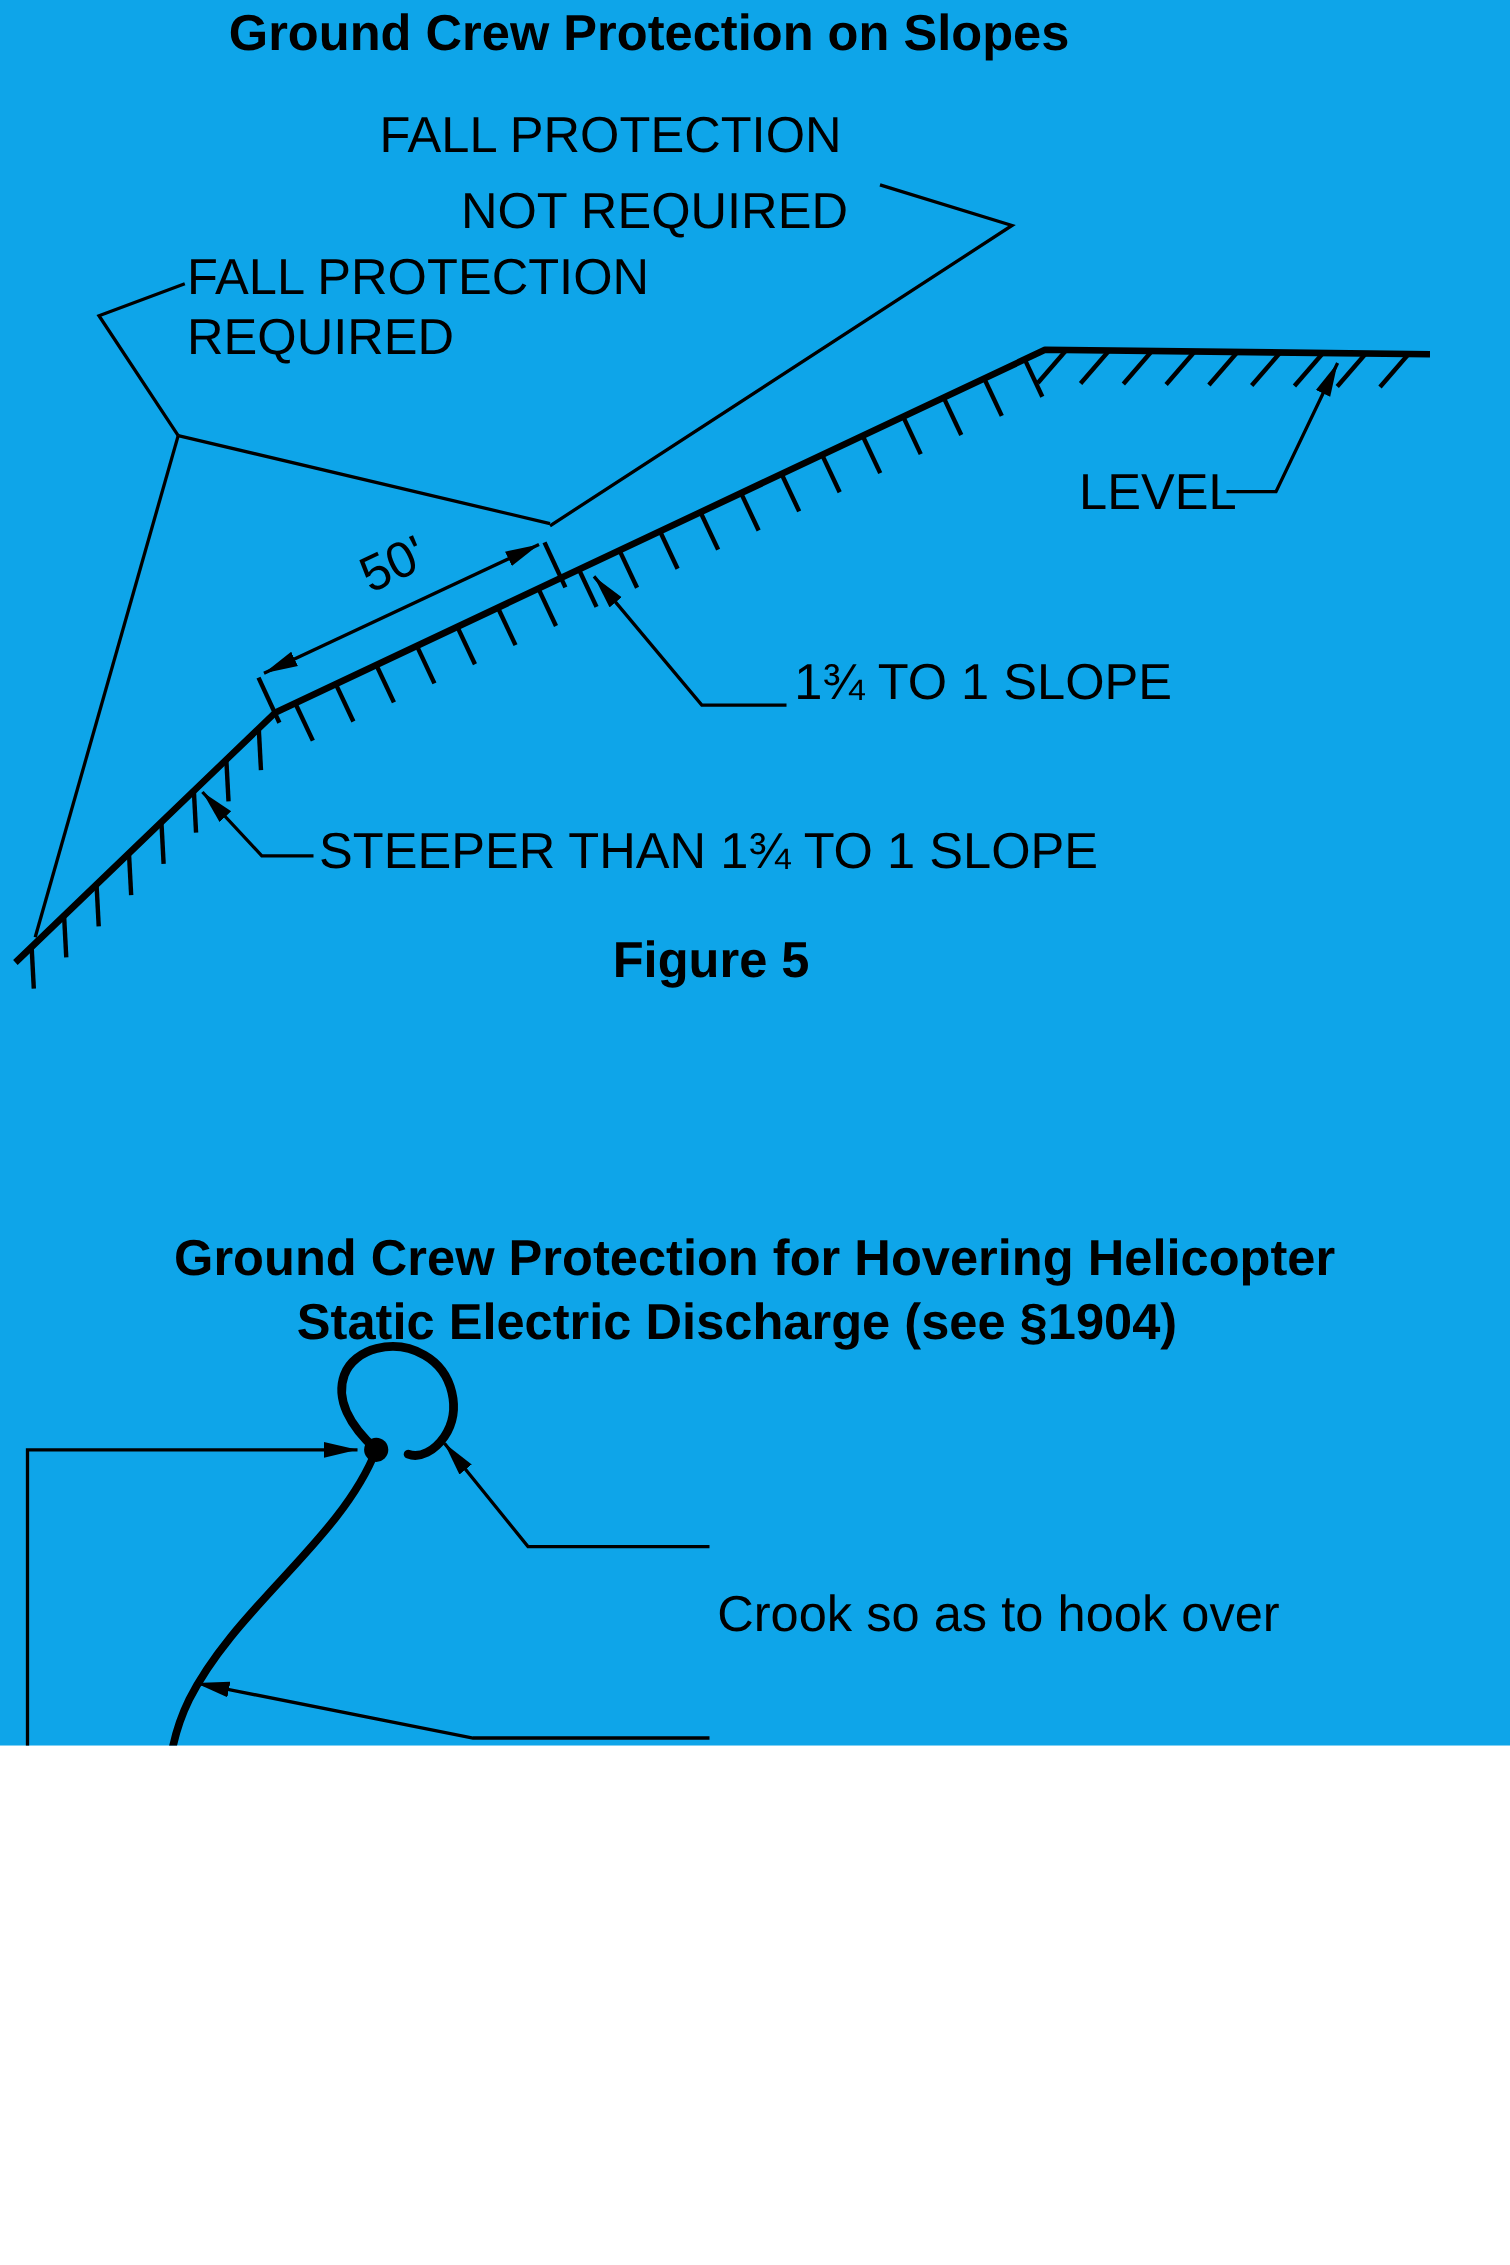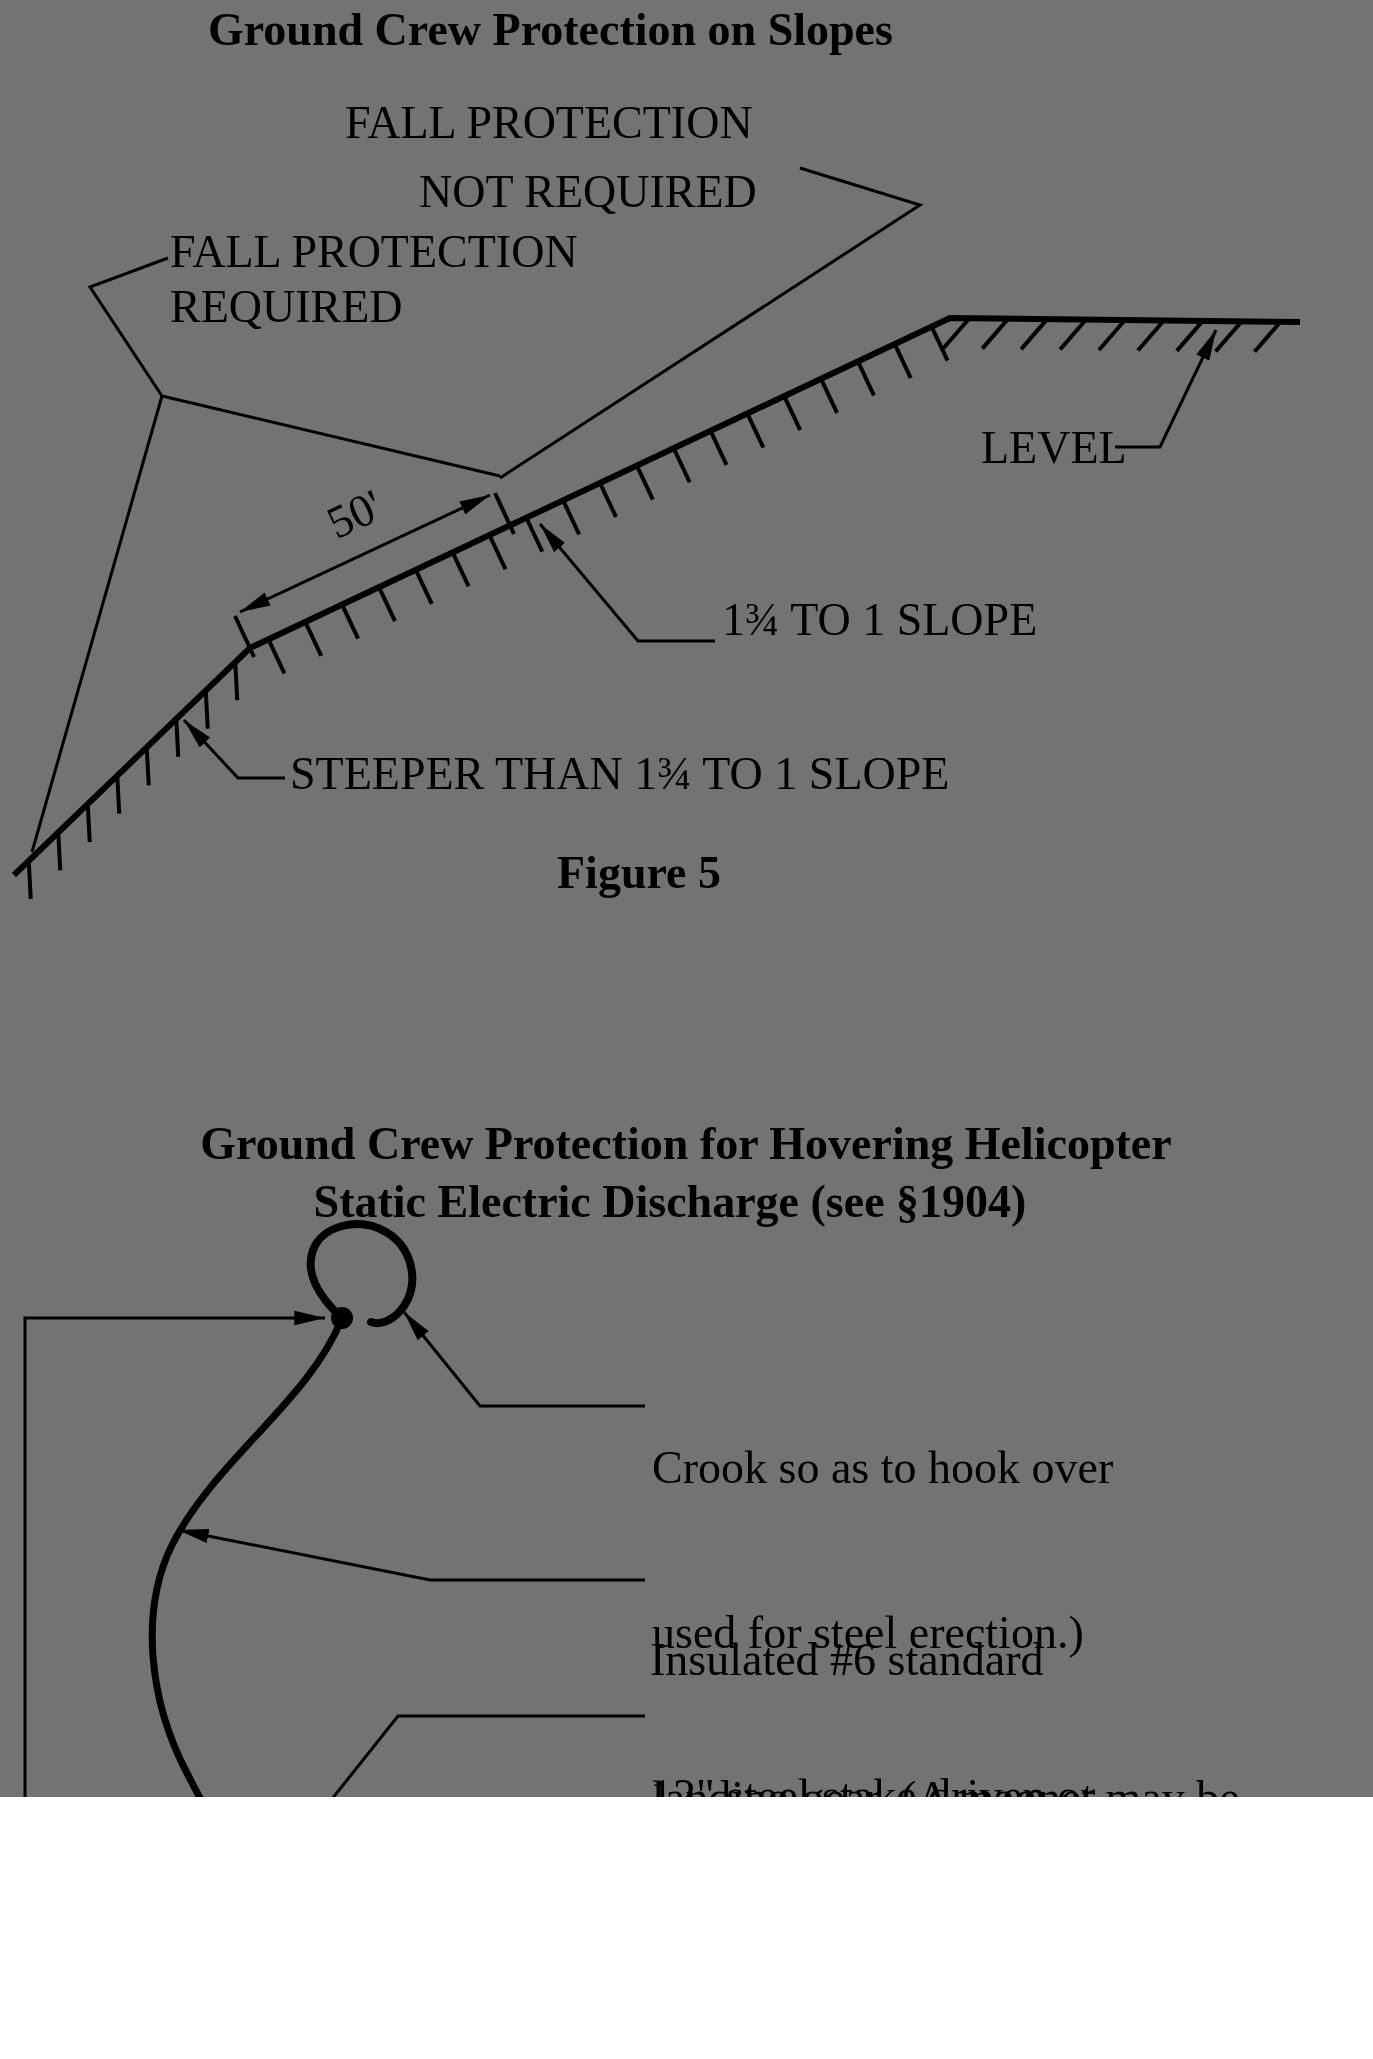--- a/index.html
+++ b/index.html
@@ -1,21 +1,21 @@
 <!DOCTYPE html>
 <html><head>
 <meta charset="utf-8">
 <style>
   html,body{margin:0;padding:0;background:#ffffff;}
   .page{
     position:relative;
     width:1373px;
-    height:1797px;
-    background:#737373;
-    font-family:Liberation Serif, serif;
+    height:1587px;
+    background:#0ea5e9;
+    font-family:Liberation Sans, sans-serif;
     color:#000;
     overflow:hidden;
   }
   .art{position:absolute;left:0;top:0;width:1373px;height:2059px;}
   .lbl{
     position:absolute;
     font-size:46px;
     line-height:55px;
     white-space:pre;
     color:#000;

